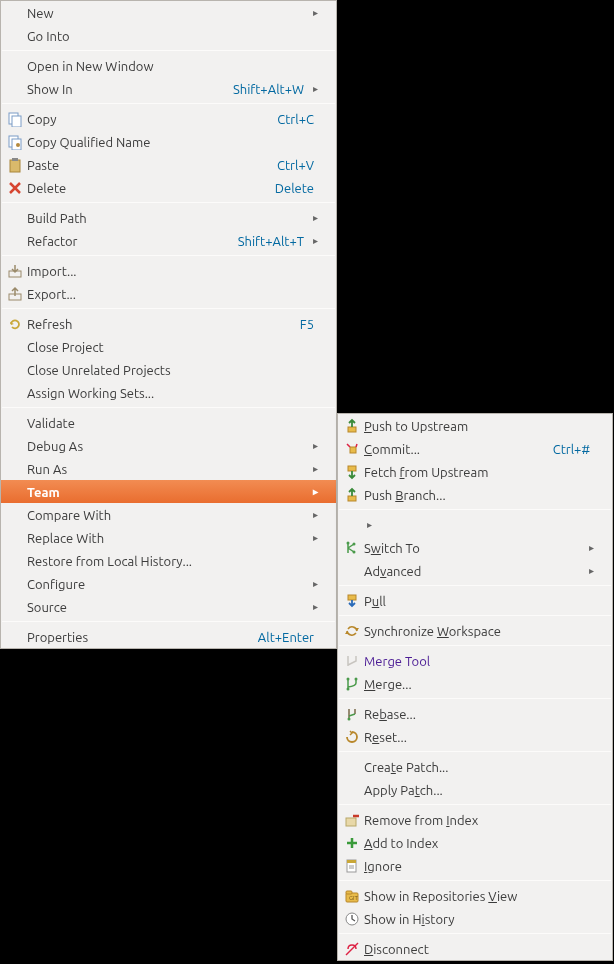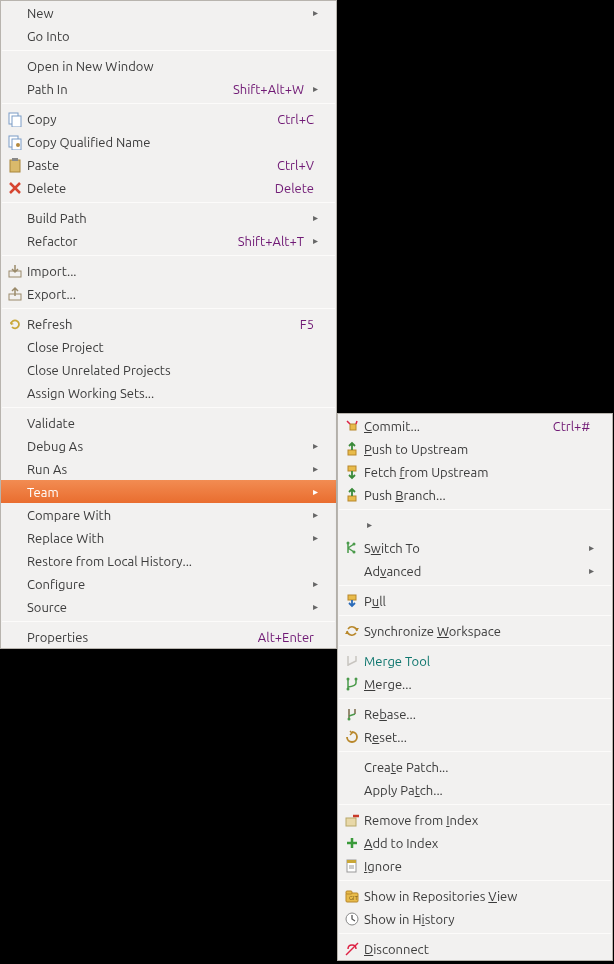--- a/index.html
+++ b/index.html
@@ -32,39 +32,40 @@
   .item {
     height: 23px;
     display: flex;
     align-items: center;
     padding: 0 18px 0 4px;
     cursor: default;
   }
   .item.selected {
     background: linear-gradient(to bottom, #f28c52, #e96d2f);
     color: #fff;
-  }
-  .item.disabled { color: #0f766e; }
+    font-weight: bold;
+  }
+  .item.disabled { color: #4c1d95; }
   .icon-slot {
     width: 20px;
     height: 16px;
     display: flex;
     align-items: center;
     justify-content: center;
     flex: 0 0 20px;
   }
   .label {
     flex: 1 1 auto;
     padding-left: 2px;
     white-space: nowrap;
   }
   .label u { text-decoration: underline; }
   .shortcut {
     flex: 0 0 auto;
-    color: #701a75;
+    color: #0369a1;
     padding-right: 4px;
     font-size: 13px;
   }
   .arrow {
     flex: 0 0 auto;
     width: 10px;
     text-align: right;
     color: #666;
     font-size: 10px;
   }
@@ -90,21 +91,21 @@
       <span class="icon-slot"></span>
       <span class="label">Go Into</span>
     </div>
     <div class="sep"></div>
     <div class="item">
       <span class="icon-slot"></span>
       <span class="label">Open in New Window</span>
     </div>
     <div class="item">
       <span class="icon-slot"></span>
-      <span class="label">Path In</span>
+      <span class="label">Show In</span>
       <span class="shortcut">Shift+Alt+W</span>
       <span class="arrow">▸</span>
     </div>
     <div class="sep"></div>
     <div class="item">
       <span class="icon-slot">
         <svg width="16" height="16">
           <rect x="2" y="2" width="9" height="11" fill="#fff" stroke="#7a9cc6"></rect>
           <rect x="5" y="5" width="9" height="11" fill="#fff" stroke="#7a9cc6"></rect>
         </svg>
@@ -244,35 +245,35 @@
     <div class="item">
       <span class="icon-slot"></span>
       <span class="label">Properties</span>
       <span class="shortcut">Alt+Enter</span>
     </div>
   </div>
 <div class="menu menu-sub" id="menu-sub">
     <div class="item">
       <span class="icon-slot">
         <svg width="16" height="16">
+          <rect x="4" y="9" width="8" height="5" fill="#e8bb4a" stroke="#b8872a"></rect>
+          <path d="M8 2 L8 9 M5 5 L8 2 L11 5" fill="none" stroke="#3a8a3a" stroke-width="1.8"></path>
+        </svg>
+      </span>
+      <span class="label"><span><u>P</u>ush to Upstream</span></span>
+    </div>
+    <div class="item">
+      <span class="icon-slot">
+        <svg width="16" height="16">
           <rect x="6" y="6" width="6" height="6" fill="#e8bb4a" stroke="#b8872a"></rect>
           <path d="M3 3 L6 6 M13 3 L12 6" stroke="#d24" stroke-width="1.5"></path>
         </svg>
       </span>
       <span class="label"><span><u>C</u>ommit...</span></span>
       <span class="shortcut">Ctrl+#</span>
-    </div>
-    <div class="item">
-      <span class="icon-slot">
-        <svg width="16" height="16">
-          <rect x="4" y="9" width="8" height="5" fill="#e8bb4a" stroke="#b8872a"></rect>
-          <path d="M8 2 L8 9 M5 5 L8 2 L11 5" fill="none" stroke="#3a8a3a" stroke-width="1.8"></path>
-        </svg>
-      </span>
-      <span class="label"><span><u>P</u>ush to Upstream</span></span>
     </div>
     <div class="item">
       <span class="icon-slot">
         <svg width="16" height="16">
           <rect x="4" y="2" width="8" height="5" fill="#e8bb4a" stroke="#b8872a"></rect>
           <path d="M8 7 L8 14 M5 11 L8 14 L11 11" fill="none" stroke="#3a8a3a" stroke-width="1.8"></path>
         </svg>
       </span>
       <span class="label"><span>Fetch <u>f</u>rom Upstream</span></span>
     </div>

